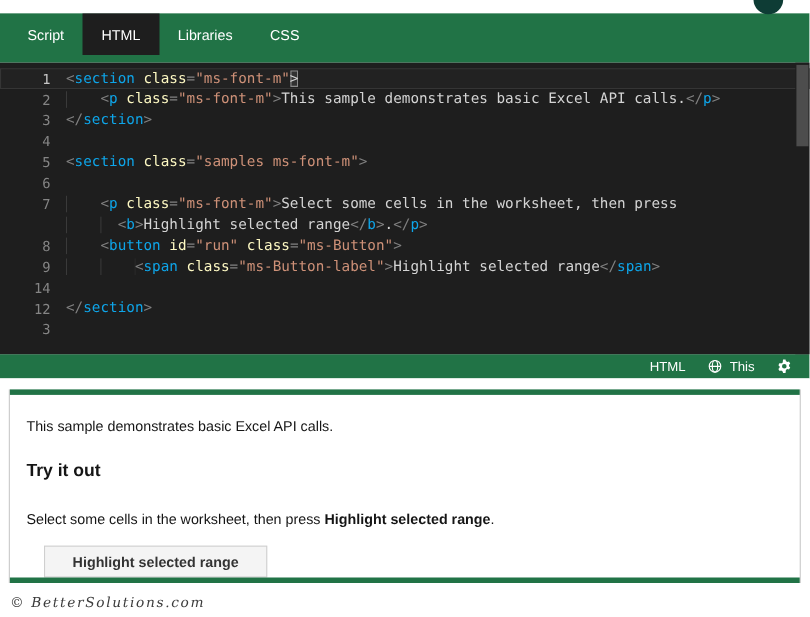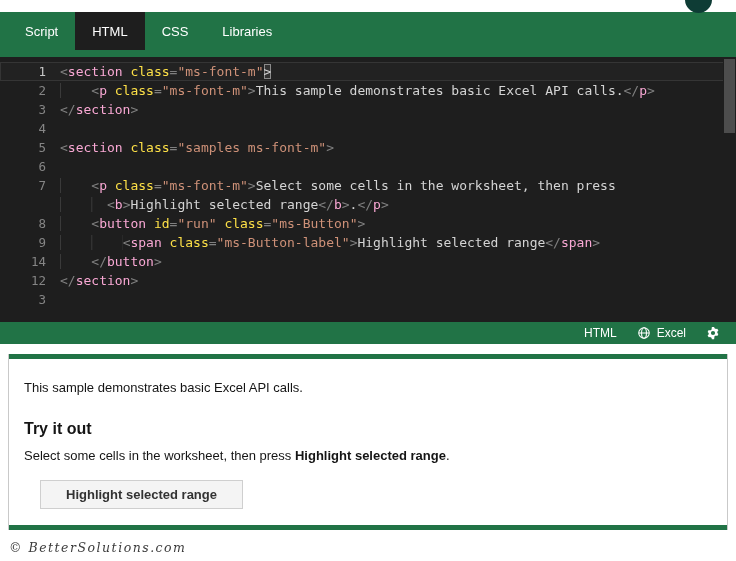--- a/index.html
+++ b/index.html
@@ -19,22 +19,22 @@
   
   .editor{background:#1e1e1e;height:265px;position:relative;box-sizing:border-box;
     font-family:"DejaVu Sans Mono", monospace;font-size:13px;line-height:19px;padding-top:5px;}
   .code-lines{position:relative;z-index:1;}
   .code-line{display:flex;height:19px;white-space:pre;}
   .code-line.current{background:#222222;box-shadow:inset 0 0 0 1px #353535;}
   .ln{flex:none;width:46px;text-align:right;padding-right:14px;color:#858585;font-size:12.5px;}
   .code-line.current .ln{color:#c6c6c6;}
   .lc{white-space:pre;color:#d4d4d4;}
   .tok-p{color:#808080;}
-  .tok-t{color:#f9a8d4;}
-  .tok-a{color:#fde047;}
+  .tok-t{color:#0ea5e9;}
+  .tok-a{color:#fef9c3;}
   .tok-s{color:#ce9178;}
   .tok-x{color:#d4d4d4;}
   .tok-w{background-image:linear-gradient(to right,#3a3a3a 1px,transparent 1px);
     background-size:4ch 100%;background-repeat:repeat-x;}
   .tok-m{box-shadow:inset 0 0 0 1px #8a8a8a;background:rgba(100,100,100,.25);}
   .scrollbar{position:absolute;top:0;right:0;width:13px;height:100%;background:#1e1e1e;z-index:2;cursor:pointer;}
   .scroll-thumb{position:absolute;top:2px;left:1px;width:11px;height:74px;background:#4d4d4d;}
   
   .statusbar{height:22px;background:var(--brand,#217346);color:#fff;display:flex;align-items:center;
     justify-content:flex-end;gap:20px;padding-right:16px;font-size:12px;}
@@ -43,78 +43,78 @@
   .sb-icon svg{width:14px;height:14px;}
   
   .spacer{height:10px;background:#fff;}
   .preview{margin:0 8px;height:176px;box-sizing:border-box;background:#fff;
     border-left:1px solid #c9c9c9;border-right:1px solid #c9c9c9;position:relative;}
   .preview-topbar,.preview-bottombar{height:5px;background:var(--brand,#217346);}
   .preview-bottombar{position:absolute;bottom:0;left:0;right:0;}
   .preview-content{padding:0 15px;color:#151515;}
   .p-desc{font-size:13px;padding-top:21px;}
   .p-head{font-size:16px;font-weight:bold;margin-top:25px;}
-  .p-inst{font-size:13px;margin-top:10px;}
+  .p-inst{font-size:13px;margin-top:26px;}
   .p-inst b{font-weight:bold;}
   .p-btn{display:block;margin:17px 0 0 16px;background:#f4f4f4;border:1px solid #cfcfcf;
     padding:6px 25px;font-size:13px;font-weight:600;color:#333;font-family:"Liberation Sans",sans-serif;
     cursor:pointer;}
   
   .footer{margin:10px 0 0 9px;font-family:"DejaVu Serif",serif;font-style:italic;
     font-size:12.5px;letter-spacing:1.5px;color:#3c3c3c;}
 </style>
 </head>
 <body>
 
 <div class="topstrip">
   <div class="avatar"></div>
 </div>
 
 <div class="tabbar">
   <div class="tab">Script</div>
   <div class="tab active">HTML</div>
+  <div class="tab">Libraries</div>
   <div class="tab">CSS</div>
-  <div class="tab">Libraries</div>
 </div>
 <div class="tabbar-under"></div>
 
 <div class="editor">
   <div class="code-lines">
       <div class="code-line current"><span class="ln">1</span><span class="lc"><span class="tok-p">&lt;</span><span class="tok-t">section</span><span class="tok-x"> </span><span class="tok-a">class</span><span class="tok-p">=</span><span class="tok-s">"ms-font-m"</span><span class="tok-m">&gt;</span></span></div>
       <div class="code-line"><span class="ln">2</span><span class="lc"><span class="tok-w">    </span><span class="tok-p">&lt;</span><span class="tok-t">p</span><span class="tok-x"> </span><span class="tok-a">class</span><span class="tok-p">=</span><span class="tok-s">"ms-font-m"</span><span class="tok-p">&gt;</span><span class="tok-x">This sample demonstrates basic Excel API calls.</span><span class="tok-p">&lt;/</span><span class="tok-t">p</span><span class="tok-p">&gt;</span></span></div>
       <div class="code-line"><span class="ln">3</span><span class="lc"><span class="tok-p">&lt;/</span><span class="tok-t">section</span><span class="tok-p">&gt;</span></span></div>
       <div class="code-line"><span class="ln">4</span><span class="lc"></span></div>
       <div class="code-line"><span class="ln">5</span><span class="lc"><span class="tok-p">&lt;</span><span class="tok-t">section</span><span class="tok-x"> </span><span class="tok-a">class</span><span class="tok-p">=</span><span class="tok-s">"samples ms-font-m"</span><span class="tok-p">&gt;</span></span></div>
       <div class="code-line"><span class="ln">6</span></div>
       <div class="code-line"><span class="ln">7</span><span class="lc"><span class="tok-w">    </span><span class="tok-p">&lt;</span><span class="tok-t">p</span><span class="tok-x"> </span><span class="tok-a">class</span><span class="tok-p">=</span><span class="tok-s">"ms-font-m"</span><span class="tok-p">&gt;</span><span class="tok-x">Select some cells in the worksheet, then press</span></span></div>
       <div class="code-line"><span class="ln"></span><span class="lc"><span class="tok-w">      </span><span class="tok-p">&lt;</span><span class="tok-t">b</span><span class="tok-p">&gt;</span><span class="tok-x">Highlight selected range</span><span class="tok-p">&lt;/</span><span class="tok-t">b</span><span class="tok-p">&gt;</span><span class="tok-x">.</span><span class="tok-p">&lt;/</span><span class="tok-t">p</span><span class="tok-p">&gt;</span></span></div>
       <div class="code-line"><span class="ln">8</span><span class="lc"><span class="tok-w">    </span><span class="tok-p">&lt;</span><span class="tok-t">button</span><span class="tok-x"> </span><span class="tok-a">id</span><span class="tok-p">=</span><span class="tok-s">"run"</span><span class="tok-x"> </span><span class="tok-a">class</span><span class="tok-p">=</span><span class="tok-s">"ms-Button"</span><span class="tok-p">&gt;</span></span></div>
       <div class="code-line"><span class="ln">9</span><span class="lc"><span class="tok-w">        </span><span class="tok-p">&lt;</span><span class="tok-t">span</span><span class="tok-x"> </span><span class="tok-a">class</span><span class="tok-p">=</span><span class="tok-s">"ms-Button-label"</span><span class="tok-p">&gt;</span><span class="tok-x">Highlight selected range</span><span class="tok-p">&lt;/</span><span class="tok-t">span</span><span class="tok-p">&gt;</span></span></div>
-      <div class="code-line"><span class="ln">14</span><span class="lc"><span class="tok-w">    </span><span class="tok-p">&lt;/</span><span class="tok-t">button</span><span class="tok-p">&gt;</span></span></div>
+      <div class="code-line"><span class="ln">14</span></div>
       <div class="code-line"><span class="ln">12</span><span class="lc"><span class="tok-p">&lt;/</span><span class="tok-t">section</span><span class="tok-p">&gt;</span></span></div>
       <div class="code-line"><span class="ln">3</span><span class="lc"></span></div>
     </div>
   <div class="scrollbar">
     <div class="scroll-thumb"></div>
   </div>
 </div>
 
 <div class="statusbar">
   <div class="sb-item">
     <span>HTML</span>
   </div>
   <div class="sb-item">
     <span class="sb-icon">
       <svg viewBox="0 0 16 16" fill="none" stroke="#ffffff" stroke-width="1.2">
         <circle cx="8" cy="8" r="6"></circle>
         <ellipse cx="8" cy="8" rx="2.8" ry="6"></ellipse>
         <line x1="2" y1="8" x2="14" y2="8"></line>
       </svg>
     </span>
-    <span>Excel</span>
+    <span>This</span>
   </div>
   <div class="sb-item">
     <span class="sb-icon">
       <svg viewBox="0 0 16 16" fill="#ffffff">
         <path fill-rule="evenodd" d="M6.7 1h2.6l.4 1.7c.55.2 1.06.48 1.5.86l1.67-.55 1.3 2.24-1.27 1.2c.1.5.1 1 0 1.5l1.27 1.2-1.3 2.24-1.67-.55c-.44.38-.95.66-1.5.86L9.3 15H6.7l-.4-1.7a5.6 5.6 0 0 1-1.5-.86l-1.67.55-1.3-2.24 1.27-1.2a5 5 0 0 1 0-1.5L1.83 6.85l1.3-2.24 1.67.55c.44-.38.95-.66 1.5-.86L6.7 1zM8 5.6A2.4 2.4 0 1 0 8 10.4 2.4 2.4 0 0 0 8 5.6z"></path>
       </svg>
     </span>
   </div>
 </div>
 

